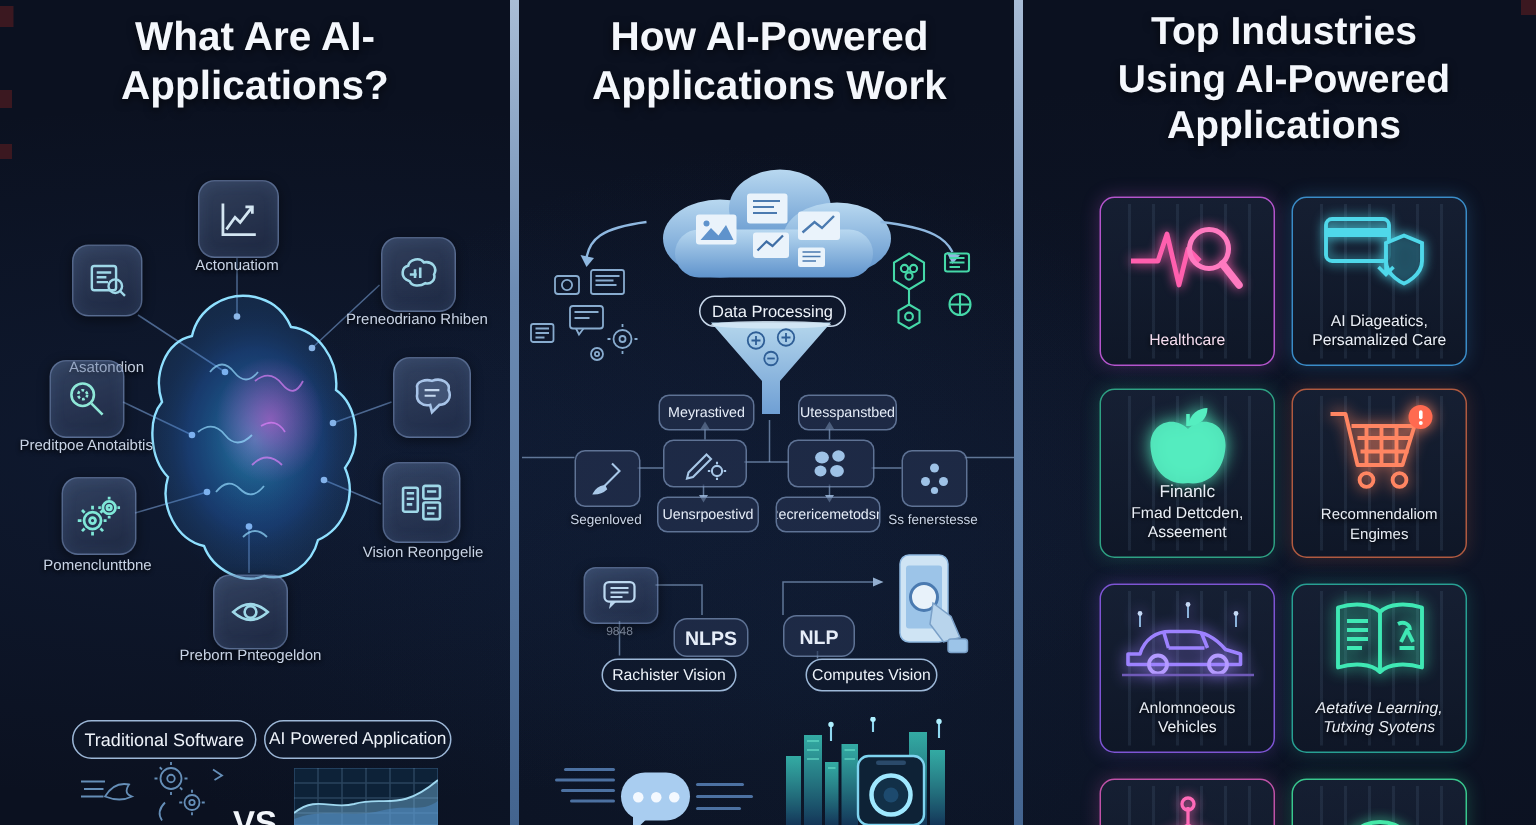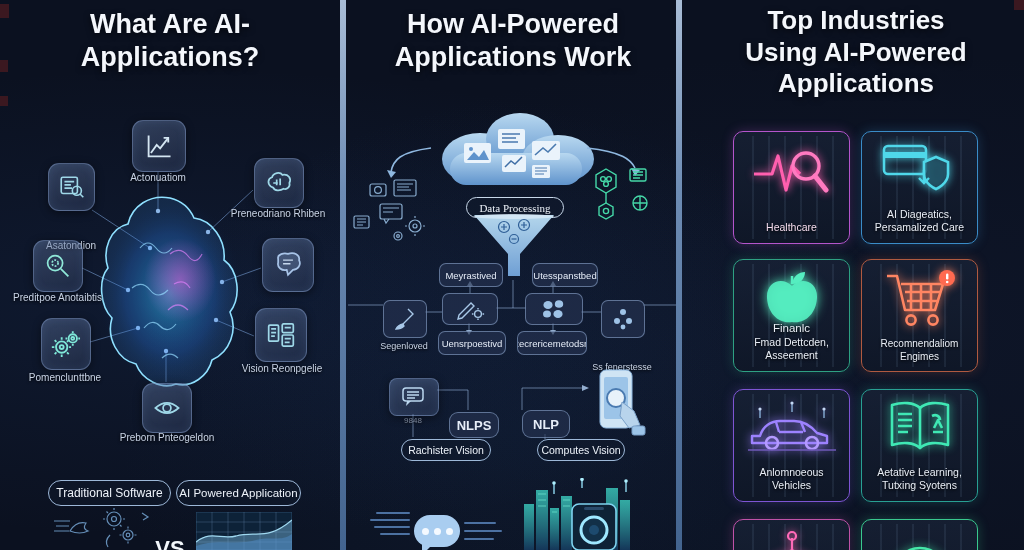--- a/index.html
+++ b/index.html
@@ -300,21 +300,21 @@
       <path d="M18,30 v10"></path>
       <path d="M18,40 l7,4 v8 l-7,4 l-7,-4 v-8 z"></path>
         <circle cx="18" cy="48" r="2.6"></circle>
       <rect x="42" y="6" width="16" height="12" rx="1.5"></rect>
         <path d="M45,9 h10 M45,12 h10 M45,15 h7"></path>
       <circle cx="52" cy="40" r="7"></circle>
         <path d="M52,33 v14 M45,40 h14"></path>
     </g>
   </svg>
 
-  <div class="pill" style="left:466px;top:197px;width:96px;height:19px;font-size:11px;border-color:#c8d8ea;font-family:Liberation Serif, serif;">Data Processing</div>
+  <div class="pill" style="left:466px;top:197px;width:96px;height:19px;font-size:11px;border-color:#c8d8ea;">Data Processing</div>
 
   <svg class="abs" style="left:468px;top:214px;" width="92" height="66" viewBox="0 0 92 66">
     <defs>
         <linearGradient id="gFun" x1="0" y1="0" x2="0" y2="1">
       <stop offset="0" stop-color="#b4d6ec"></stop>
           <stop offset="1" stop-color="#6f9fd4"></stop>
         </linearGradient>
       </defs>
     <polygon points="6,1 86,1 52,40 52,62 40,62 40,40" fill="url(#gFun)"></polygon>
     <ellipse cx="46" cy="2.5" rx="40" ry="2.5" fill="#d6e8f6" opacity="0.85"></ellipse>
@@ -388,21 +388,21 @@
   <div class="fbox" style="left:601px;top:300px;width:42px;height:36px;">
     <svg width="24" height="24" viewBox="0 0 24 24">
       <g fill="#9ec2e6">
         <circle cx="12" cy="5" r="3"></circle>
           <circle cx="6" cy="14" r="3"></circle>
           <circle cx="18" cy="14" r="3"></circle>
         <circle cx="12" cy="20" r="2.4"></circle>
       </g>
     </svg>
   </div>
-  <div class="lbl" style="left:590px;top:341px;width:64px;font-size:9px;margin-top:21px;">Ss fenerstesse</div>
+  <div class="lbl" style="left:590px;top:341px;width:64px;font-size:9px;">Ss fenerstesse</div>
 
   <svg class="abs" style="left:348px;top:368px;" width="334" height="100" viewBox="0 0 334 100">
     <g fill="none" stroke="rgba(150,180,220,0.6)" stroke-width="1">
       <path d="M89,22 H120 V42"></path>
         <path d="M65,46 V69"></path>
         <path d="M174,42 V20 H234"></path>
         <path d="M197,66 V71"></path>
     </g>
     <path d="M234,17 l7,3 -7,3 z" fill="rgba(170,200,235,0.85)"></path>
   </svg>
@@ -552,21 +552,21 @@
           <circle cx="46" cy="5" r="1.6" fill="#c4d8f4"></circle>
         <circle cx="78" cy="11" r="1.6" fill="#c4d8f4"></circle>
       </svg>
     </div>
     <div class="clbl">
       <div>Anlomnoeous</div>
       <div>Vehicles</div>
     </div>
   </div>
 
-  <div class="card c6" style="left:861px;top:389px;">
+  <div class="card c6" style="left:861px;top:389px;font-style:italic;">
     <div class="ic">
       <svg width="72" height="60" viewBox="0 0 72 60" style="filter:drop-shadow(0 0 5px #3fe8b4);">
         <g fill="none" stroke="#3fe8b4" stroke-width="2.6" stroke-linejoin="round">
           <path d="M36,10 C30,4 18,4 8,7 v40 c10,-3 22,-3 28,3 c6,-6 18,-6 28,-3 v-40 c-10,-3 -22,-3 -28,3 z"></path>
           <path d="M36,10 v40"></path>
           <path d="M14,16 h14 M14,22 h14 M14,28 h14 M14,34 h10"></path>
           <path d="M48,18 c4,-2 8,0 8,4 M50,30 l4,-8 4,8 M49,34 h10"></path>
         </g>
       </svg>
     </div>

